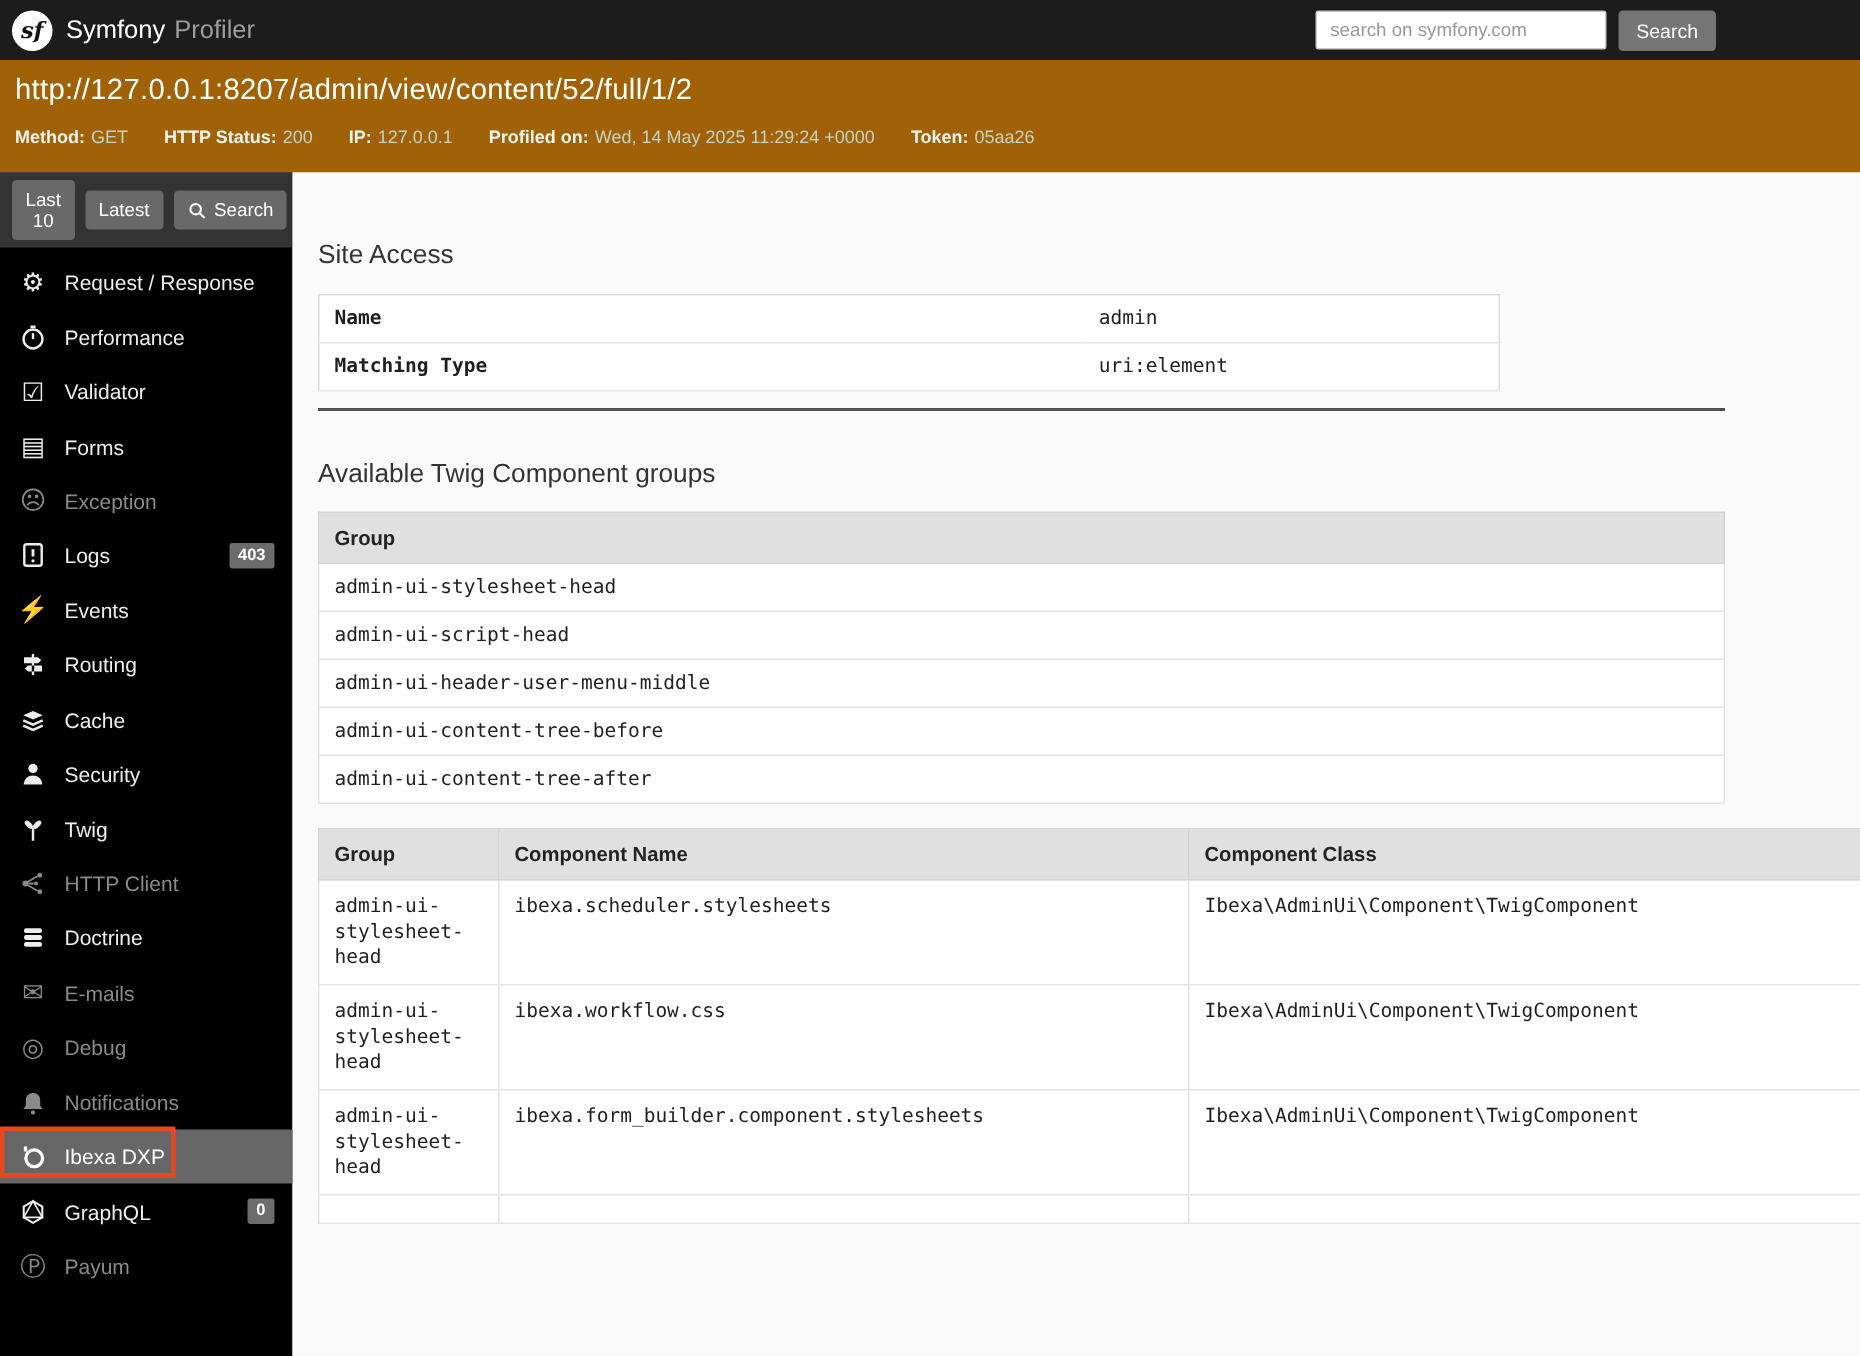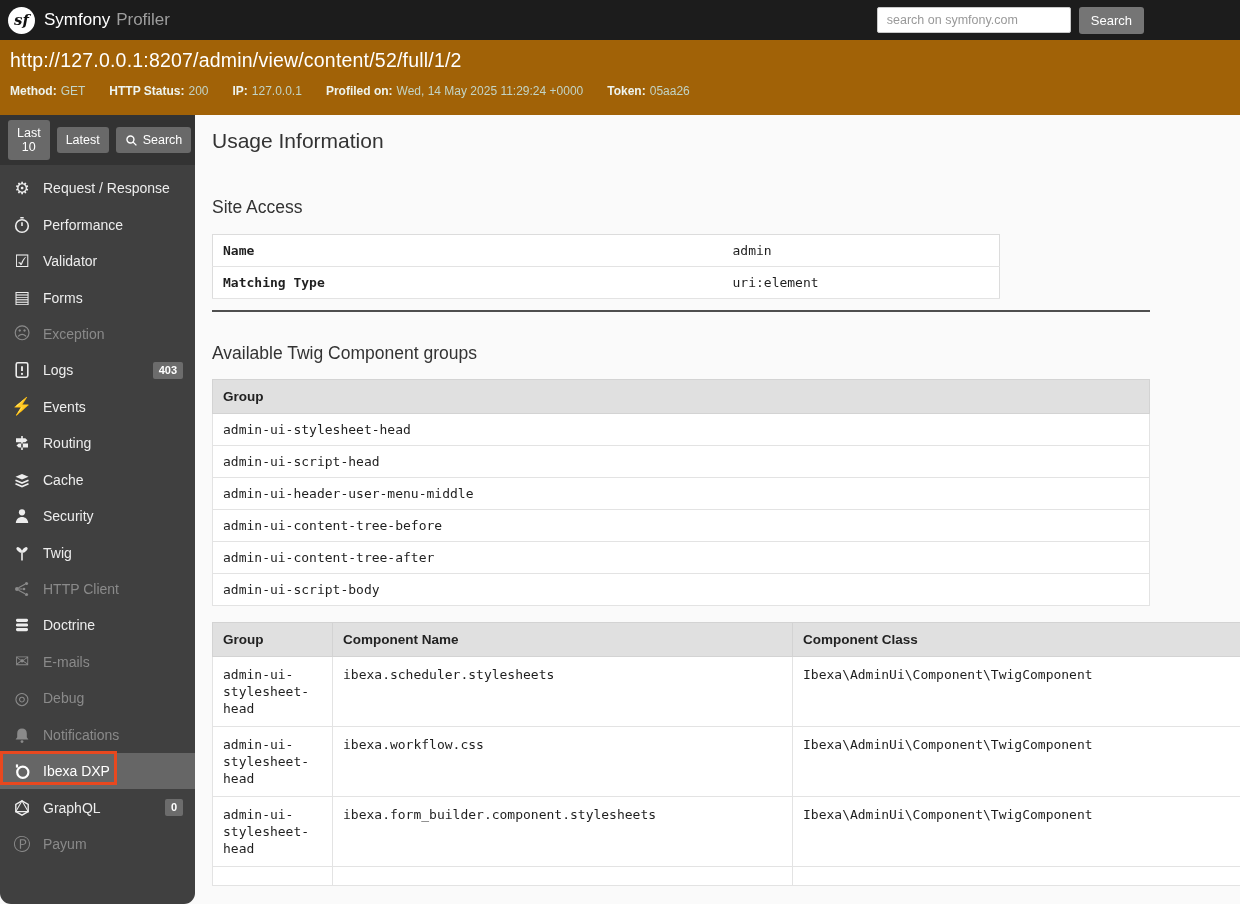--- a/index.html
+++ b/index.html
@@ -27,21 +27,21 @@
   .toolbar { height:75px; background:#a16207; padding:9px 10px 0; color:#fff; }
   .url { font-size:19.5px; letter-spacing:.2px; color:#fff; white-space:nowrap; }
   .meta { display:flex; gap:24px; margin-top:12px; font-size:12px; white-space:nowrap; }
   .meta b { color:#eef4ef; font-weight:bold; }
   .meta .val { color:#c2d4c6; margin-left:4px; }
 
   
   .bodywrap { display:flex; height:789px; }
 
   
-  .sidebar { width:195px; min-width:195px; background:#404040; color:#ededed;border-radius:11px; }
+  .sidebar { width:195px; min-width:195px; background:#000000; color:#ededed; }
   .shortcuts { height:50px; background:#333; display:flex; align-items:center; padding:0 8px; }
   .shortcuts button { background:#696969; color:#fff; border:none; border-radius:3px;
                       font-size:12.5px; padding:6px 9px; margin-right:7px; cursor:pointer;
                       display:flex; align-items:center; gap:5px;
                       font-family:"Liberation Sans", sans-serif; }
   .menu { list-style:none; margin-top:5px; }
   .menu li { height:36.45px; display:flex; align-items:center; padding-left:9px;
              font-size:14px; font-weight:500; cursor:pointer; position:relative; }
   .menu li.disabled { color:#8a8a8a; cursor:default; }
   .menu li.selected { background:#666; color:#fff; }
@@ -269,21 +269,20 @@
           <span class="badge">0</span>
         </li>
         <li class="disabled">
           <span class="icn">Ⓟ</span>
           <span class="lbl">Payum</span>
         </li>
       </ul>
     </aside>
 
     <main class="content">
-      <h2 class="page-title">Usage Information</h2>
 
       <h3 class="section h-site">Site Access</h3>
       <table class="kv">
         <tbody>
           <tr>
             <th class="mono">Name</th>
             <td class="mono">admin</td>
           </tr>
           <tr>
             <th class="mono">Matching Type</th>
@@ -308,23 +307,20 @@
               <td class="mono">admin-ui-script-head</td>
             </tr>
           <tr>
               <td class="mono">admin-ui-header-user-menu-middle</td>
             </tr>
           <tr>
               <td class="mono">admin-ui-content-tree-before</td>
             </tr>
           <tr>
               <td class="mono">admin-ui-content-tree-after</td>
-            </tr>
-          <tr>
-              <td class="mono">admin-ui-script-body</td>
             </tr>
         </tbody>
       </table>
 
       <table class="rendered">
         <colgroup>
             <col style="width:120px">
             <col style="width:460px">
             <col style="width:542px">
           </colgroup>

